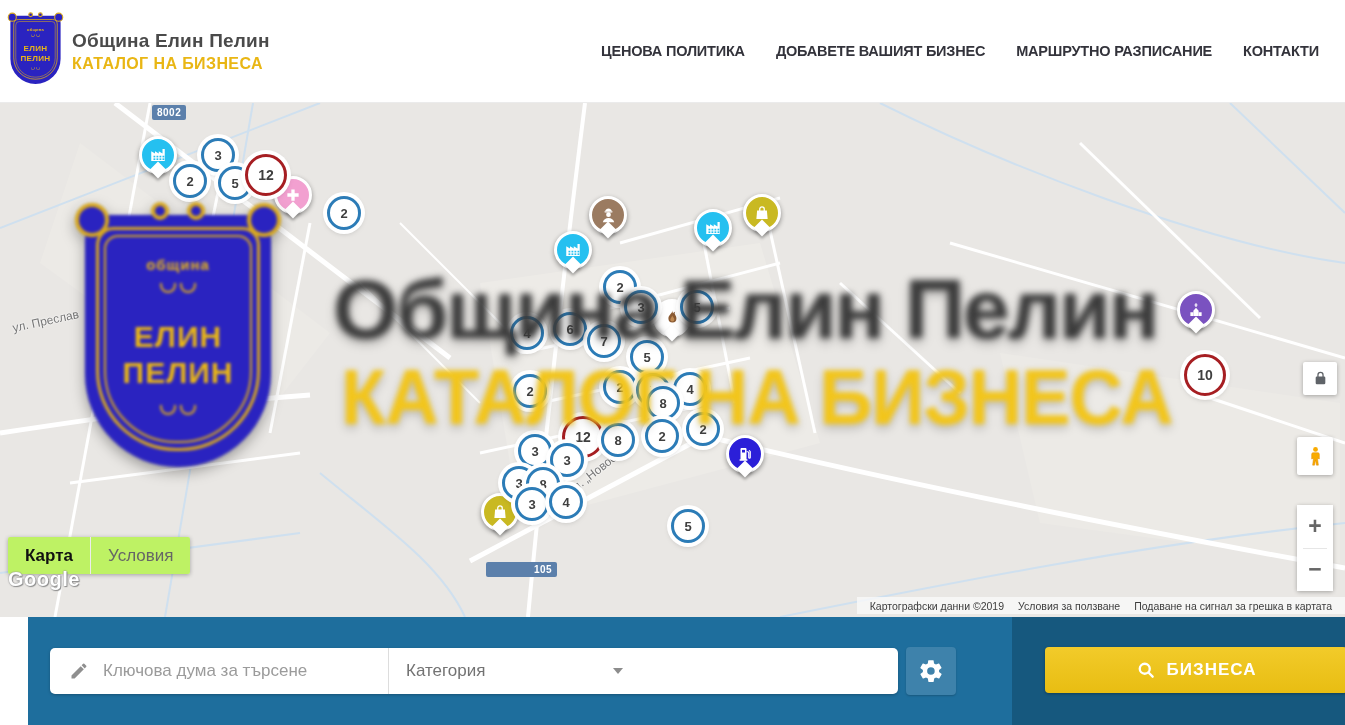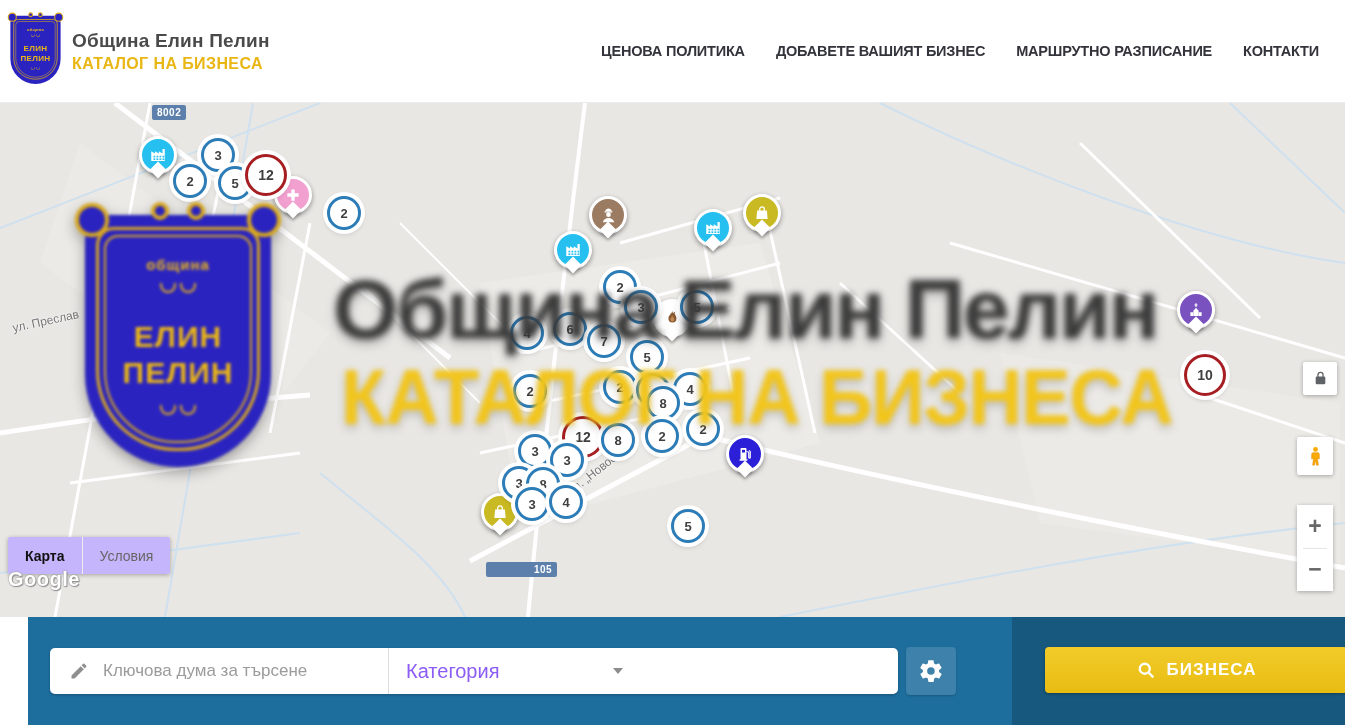--- a/index.html
+++ b/index.html
@@ -64,22 +64,22 @@
   .wm-line1 { position:absolute; left:333px; top:158px; z-index:4; font-size:84px; font-weight:bold;
               letter-spacing:-2px; color:#3b3b3b; white-space:nowrap; filter:blur(3px);
               text-shadow:0 4px 9px rgba(0,0,0,.3); pointer-events:none; }
   .wm-line2 { position:absolute; left:341px; top:250px; z-index:4; font-size:77px; font-weight:bold;
               letter-spacing:-1px; color:#f2c51b; white-space:nowrap; filter:blur(2.6px);
               transform:scaleX(.96); transform-origin:left; text-shadow:0 4px 9px rgba(0,0,0,.22); pointer-events:none; }
 
   
   .maptype { position:absolute; left:8px; top:434px; z-index:5; display:flex;
              box-shadow:0 1px 4px rgba(0,0,0,.3); border-radius:2px; overflow:hidden; }
-  .mt-btn { background:#c4b5fd; height:37px; display:flex; align-items:center; padding:4px 17px;
-            font-size:14px; cursor:pointer; }
+  .mt-btn { background:#bef264; height:37px; display:flex; align-items:center; padding:4px 17px;
+            font-size:17px; cursor:pointer; }
   .mt-btn.active { font-weight:bold; color:#111; }
   .mt-btn.idle { color:#666; border-left:1px solid #ececec; }
   .google-logo { position:absolute; left:8px; top:465px; z-index:5; font-size:20px; font-weight:bold;
                  color:#fff; letter-spacing:.5px; cursor:pointer;
                  text-shadow:0 0 1px #8a8a8a, 0 0 2px #9a9a9a, 1px 1px 1px #8a8a8a; }
   .ctl { position:absolute; z-index:5; background:#fff; border:none; box-shadow:0 1px 4px rgba(0,0,0,.3);
          border-radius:2px; display:flex; align-items:center; justify-content:center; cursor:pointer; }
   .ctl.lock { left:1303px; top:259px; width:34px; height:33px; }
   .ctl.pegman { left:1297px; top:334px; width:36px; height:38px; }
   .zoomctl { position:absolute; left:1297px; top:402px; z-index:5; width:36px; height:86px; background:#fff;
@@ -96,21 +96,21 @@
   .pill { position:absolute; left:22px; top:31px; width:848px; height:46px; background:#fff;
           border-radius:5px; box-shadow:0 1px 3px rgba(0,0,0,.25); display:flex; }
   .f-key { width:338px; display:flex; align-items:center; padding-left:19px; gap:14px; }
   .f-key input { border:none; outline:none; font-size:17px; color:#444; width:230px;
                  font-family:"Liberation Sans", sans-serif; }
   .f-key input::placeholder { color:#9b9b9b; }
   .f-sel { display:flex; align-items:center; justify-content:space-between; padding:0 17px;
            border-left:1px solid #ddd; cursor:pointer; }
   .f-sel.cat { width:252px; }
   .f-sel.loc { width:258px; }
-  .sel-txt { font-size:20px; color:#8b5cf6; }
+  .sel-txt { font-size:17px; color:#737373; }
   .chev { width:0; height:0; border-left:5px solid transparent; border-right:5px solid transparent;
           border-top:6px solid #8c8c8c; }
   .gear-btn { position:absolute; left:878px; top:30px; width:50px; height:48px; border:none; border-radius:4px;
               background:#3e82ab; display:flex; align-items:center; justify-content:center; cursor:pointer;
               box-shadow:0 1px 2px rgba(0,0,0,.2); }
   .panel { position:absolute; left:984px; top:0; width:361px; height:108px; background:#16587e; }
   .go { position:absolute; left:33px; top:30px; width:302px; height:46px; border:none; border-radius:4px;
         background:linear-gradient(#f2cb2a,#e8bd12); box-shadow:0 1px 3px rgba(0,0,0,.3);
         display:flex; align-items:center; justify-content:center; gap:11px; cursor:pointer; }
   .go span { font-size:17px; font-weight:bold; color:#fff; letter-spacing:1px; }
@@ -366,20 +366,25 @@
         <circle cx="12" cy="4.6" r="2.5" fill="#f9ab00"></circle>
         <path d="M9.6 8h4.8c.9 0 1.6.7 1.6 1.6v5l-1.9-.9.9 7.3h-2l-1-5.4-1 5.4h-2l.9-7.3-1.9.9v-5C8 8.7 8.7 8 9.6 8z" fill="#f9ab00" stroke="#e08600" stroke-width=".5"></path>
       </svg>
     </button>
     <div class="zoomctl">
       <button>+</button>
       <div class="zdiv"></div>
       <button>−</button>
     </div>
 
+    <div class="attrib">
+      <span>Картографски данни ©2019</span>
+      <span class="link">Условия за ползване</span>
+      <span class="link">Подаване на сигнал за грешка в картата</span>
+    </div>
   </div>
 
   <div class="bar">
     <div class="pill">
       <label class="f-key">
         <svg viewBox="0 0 24 24" width="20" height="20" fill="#8f8f8f">
           <path d="M3 17.25V21h3.75L17.8 9.94l-3.75-3.75L3 17.25zM20.7 7.04c.39-.39.39-1.02 0-1.41l-2.34-2.34a1 1 0 0 0-1.41 0l-1.83 1.83 3.75 3.75 1.83-1.83z"></path>
         </svg>
         <input type="text" placeholder="Ключова дума за търсене" style="">
       </label>

